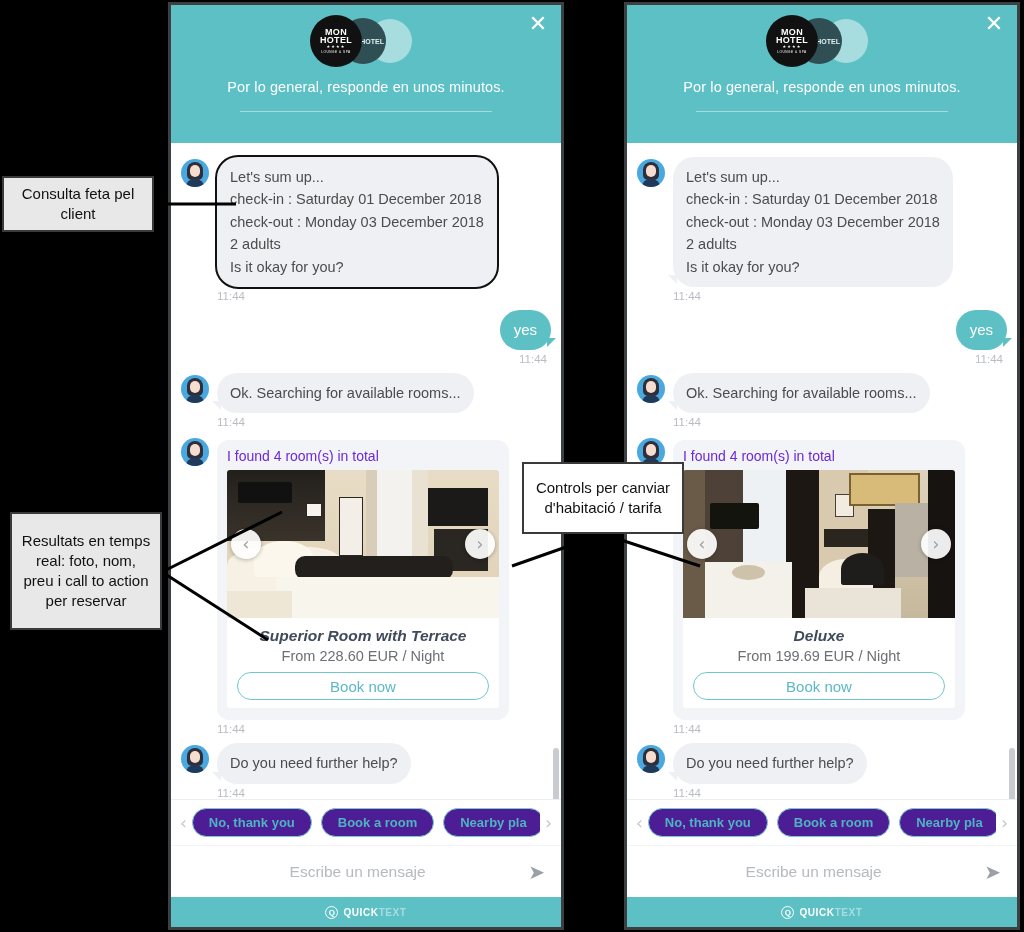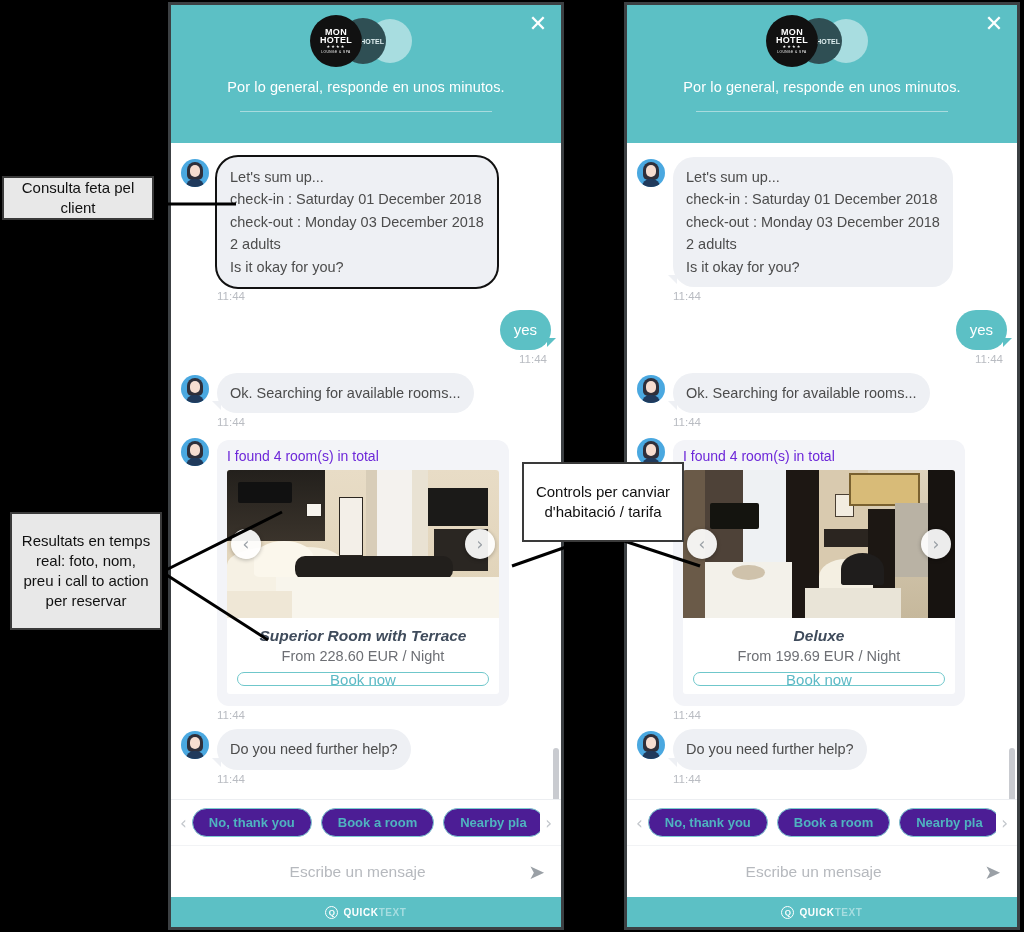--- a/index.html
+++ b/index.html
@@ -17,23 +17,23 @@
     background: #e8e8e8;
     border: 2px solid #3a3a3a;
     color: #111;
     display: flex; align-items: center; justify-content: center;
     text-align: center;
     font-size: 15px;
     line-height: 1.35;
     padding: 6px 8px;
     z-index: 40;
   }
-  #callout-consulta { left: 2px;  top: 176px; width: 152px; height: 44px; }
+  #callout-consulta { left: 2px;  top: 176px; width: 152px; height: 56px; }
   #callout-resultats { left: 10px; top: 512px; width: 152px; height: 118px; }
-  #callout-controls { left: 522px; top: 462px; width: 162px; height: 80px;
+  #callout-controls { left: 522px; top: 462px; width: 162px; height: 72px;
                       background:#ffffff; font-size:15px; }
 
   
   #lines { position:absolute; left:0; top:0; width:1024px; height:932px; z-index:35; pointer-events:none; }
 
   
   .panel {
     position: absolute;
     background: #ffffff;
     border: 3px solid #3c4043;
@@ -137,21 +137,21 @@
     width:30px;height:30px;border-radius:50%;background:rgba(255,255,255,.92);
     box-shadow:0 1px 4px rgba(0,0,0,.28);
     display:flex;align-items:center;justify-content:center;
     color:#9aa0a6; font-size:17px; font-family:"DejaVu Sans",sans-serif; cursor:pointer;
   }
   .card-photo .nav.prev { left: 4px; }
   .card-photo .nav.next { right: 4px; }
   .card-title { text-align:center; font-size:15.5px; font-weight:700; color:#3f4b5b; margin-top:9px;font-style:italic; }
   .card-price { text-align:center; font-size:14.5px; color:#6d6f74; margin-top:3px; }
   .card-btn {
-    margin: 8px 10px 8px 10px; height: 14px; border:1.5px solid #6fc7cb;
+    margin: 8px 10px 8px 10px; height: 28px; border:1.5px solid #6fc7cb;
     border-radius:16px; color:#5cb9c5; font-size:15px;
     display:flex;align-items:center;justify-content:center; cursor:pointer; background:#fff;
   }
 
   
   .photoA { width:100%; height:100%; position:relative;
             background: linear-gradient(180deg,#e8dcc6 0%, #e3d6bd 55%, #ded1b6 100%); }
   .photoB { width:100%; height:100%; position:relative;
             background: linear-gradient(180deg,#dfd3bd 0%, #cfc2a8 60%, #c6b89c 100%); }
   .ph { position:absolute; }

